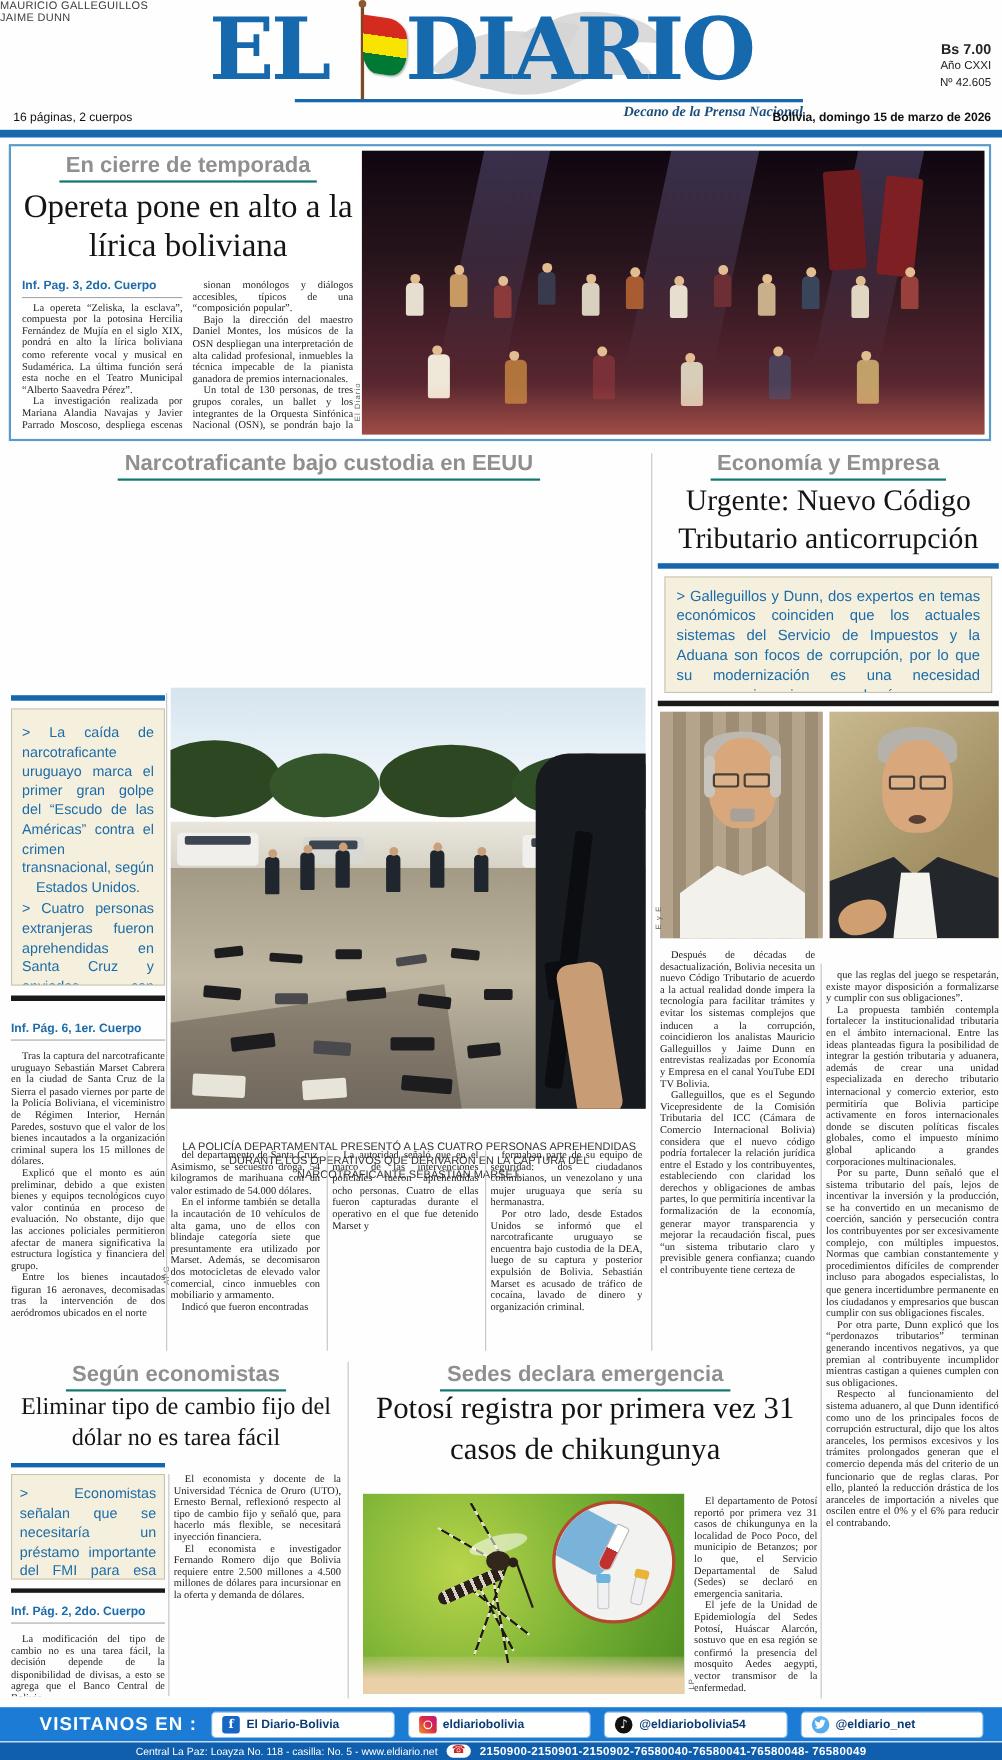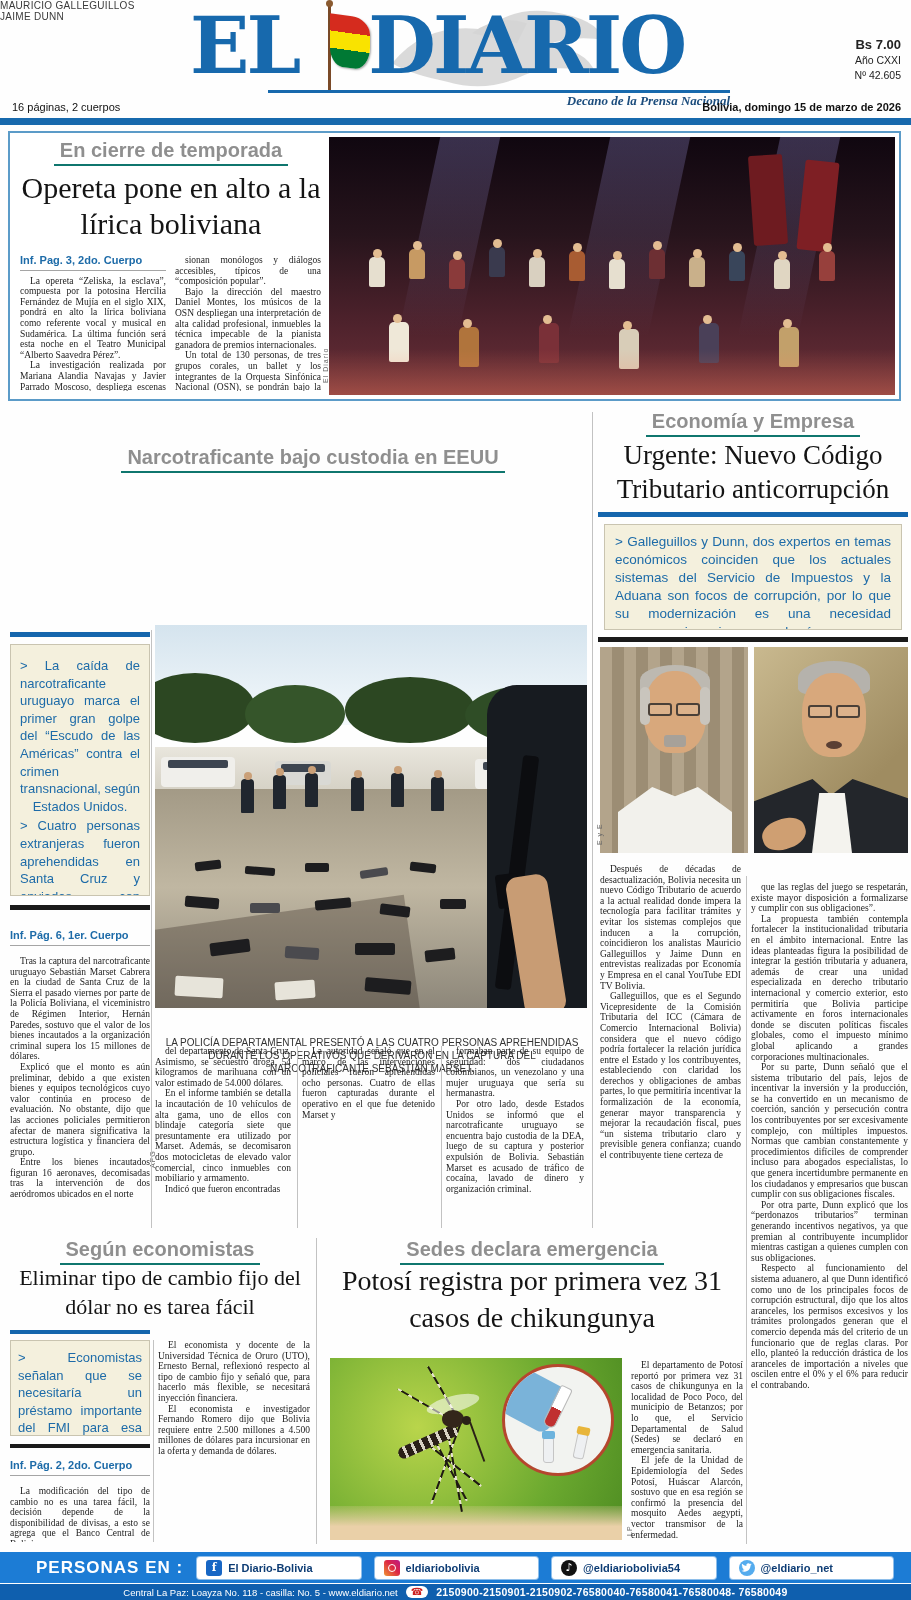--- a/index.html
+++ b/index.html
@@ -46,21 +46,21 @@
   #opera-cols { position:absolute; left:10px; top:122px; width:302px; height:136px; display:flex; gap:9px; }
   #opera-cols .bodycol { width:146px; height:136px; }
   #opera-photo { position:absolute; right:4px; top:4px; width:566px; height:258px; overflow:hidden; background:linear-gradient(180deg,#100710 0%,#27141c 38%,#4e222c 72%,#6b3038 100%); }
   .beam { position:absolute; width:60px; height:200px; background:linear-gradient(180deg,rgba(180,170,255,.25),rgba(255,255,255,0)); transform:skewX(-12deg); }
   .banner { position:absolute; width:34px; height:90px; background:#7e1f24; border-radius:3px; }
   .fig { position:absolute; width:16px; height:30px; border-radius:5px 5px 2px 2px; }
   .fig::before { content:""; position:absolute; left:4px; top:-8px; width:9px; height:9px; border-radius:50%; background:#e3bd92; }
   .stage-glow { position:absolute; left:0; bottom:0; width:100%; height:46px; background:linear-gradient(180deg,rgba(255,120,90,0),rgba(255,130,95,.35)); }
 
   
-  #marset-kicker { position:absolute; left:24px; top:410px; width:578px;margin-top:36px; }
+  #marset-kicker { position:absolute; left:10px; top:410px; width:578px; }
   #marset-headline { position:absolute; left:4px; top:436px; width:584px; font-size:46px; line-height:74px; }
   #m-sidebar-rule1 { position:absolute; left:10px; top:632px; width:140px; height:5px; }
   #m-sumbox { position:absolute; left:10px; top:644px; width:140px; height:252px; padding:12px 9px; font-size:13px; line-height:17.6px; }
   #m-sumbox p + p { margin-top:2px; }
   #m-sidebar-rule2 { position:absolute; left:10px; top:905px; width:140px; height:5px; }
   #m-ref { position:absolute; left:10px; top:929px; width:140px; }
   #m-col1 { position:absolute; left:10px; top:956px; width:140px; height:272px; }
   #m-caption { position:absolute; left:158px; top:1036px; width:428px; text-align:center; font-size:10px; line-height:13px; color:#333; }
   #m-col2 { position:absolute; left:155px; top:1046px; width:136px; height:182px; }
   #m-col3 { position:absolute; left:302px; top:1046px; width:133px; height:182px; }
@@ -401,21 +401,21 @@
 
   <div class="vline" style="left:151px; top:630px; height:598px;"></div>
   <div class="vline" style="left:592px; top:412px; height:816px;"></div>
   <div class="vline" style="left:746px; top:876px; height:668px;"></div>
   <div class="vline" style="left:297px; top:1046px; height:182px;"></div>
   <div class="vline" style="left:441px; top:1046px; height:182px;"></div>
   <div class="vline" style="left:316px; top:1238px; height:306px;"></div>
   <div class="vline" style="left:153px; top:1340px; height:202px;"></div>
 
   <div id="foot-top">
-    <span id="foot-visit" class="sans">PERSONAS EN :</span>
+    <span id="foot-visit" class="sans">VISITANOS EN :</span>
     <div class="chip">
       <span class="sicon" id="ic-fb">f</span>
       <span class="handle">El Diario-Bolivia</span>
     </div>
     <div class="chip">
       <span class="sicon" id="ic-ig">
           <span></span>
         </span>
       <span class="handle">eldiariobolivia</span>
     </div>

